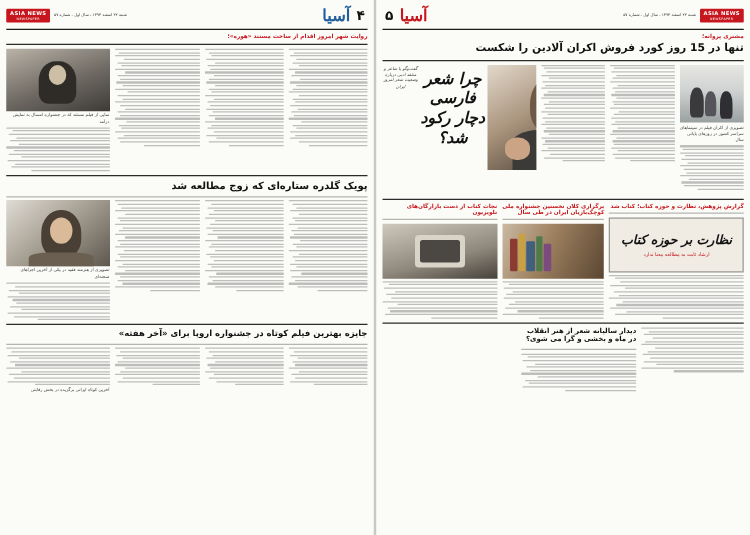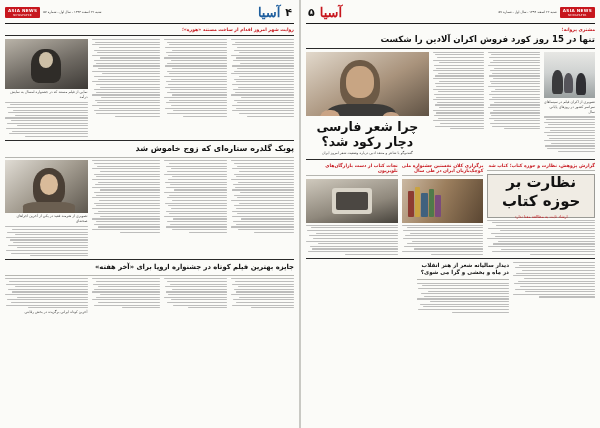--- a/index.html
+++ b/index.html
@@ -194,42 +194,42 @@
           <div class="fakeline" style="width:100%"></div>
             <div class="fakeline" style="width:93%"></div>
           <div class="fakeline" style="width:97%"></div>
             <div class="fakeline" style="width:90%"></div>
           <div class="fakeline" style="width:99%"></div>
             <div class="fakeline" style="width:86%"></div>
           <div class="fakeline" style="width:95%"></div>
             <div class="fakeline" style="width:66%"></div>
         </div>
 
-        <div style="width:124px;display:flex;flex-direction:column;">
+        <div style="width:124px;display:flex;flex-direction:row;font-style:italic;">
           <div class="photo port" style="height:84px;width:100%;">
             <div class="ph-fig" style="left:34px;top:8px;width:40px;height:48px;background:#6d5a46;border-radius:48% 48% 42% 42%;"></div>
             <div class="ph-fig" style="left:40px;top:14px;width:28px;height:32px;background:#c8a583;border-radius:46% 46% 44% 44%;"></div>
             <div class="ph-fig" style="left:20px;top:52px;width:70px;height:34px;background:#3b3a38;border-radius:30% 30% 0 0;"></div>
             <div class="ph-fig" style="left:14px;top:58px;width:20px;height:18px;background:#caa485;border-radius:45%;"></div>
             <div class="ph-fig" style="left:76px;top:60px;width:18px;height:16px;background:#c3a084;border-radius:45%;"></div>
           </div>
           <h1 class="head redhead" style="font-size:12.5px;text-align:center;margin-top:3px;">چرا شعر فارسی دچار رکود شد؟</h1>
           <div class="cap" style="text-align:center;">گفت‌وگو با شاعر و منتقد ادبی درباره وضعیت شعر امروز ایران</div>
         </div>
       </div>
     </div>
 
     <div class="hr"></div>
 
     <div style="display:flex;gap:4px;">
       <div style="width:108px;">
         <div class="kicker">گزارش پژوهش، نظارت و حوزه کتاب؛ کتاب شد</div>
         <div class="hr-thin"></div>
         <div class="boxed tint" style="height:38px;display:flex;flex-direction:column;justify-content:center;align-items:center;">
-          <div class="mini-title" style="font-size:15px;text-align:center;">نظارت بر حوزه کتاب</div>
+          <div class="mini-title" style="font-size:10px;text-align:center;font-style:italic;">نظارت بر حوزه کتاب</div>
           <div style="font-size:4px;color:#c7161d;margin-top:2px;text-align:center;">ارشاد ثابت به مطالعه معنا ندارد</div>
         </div>
         <div class="col" style="margin-top:2px;">
           <div class="fakeline" style="width:100%"></div>
             <div class="fakeline" style="width:96%"></div>
           <div class="fakeline" style="width:92%"></div>
             <div class="fakeline" style="width:99%"></div>
           <div class="fakeline" style="width:88%"></div>
             <div class="fakeline" style="width:97%"></div>
           <div class="fakeline" style="width:93%"></div>
@@ -475,21 +475,21 @@
             <div class="fakeline" style="width:95%"></div>
               <div class="fakeline" style="width:76%"></div>
           </div>
         </div>
       </div>
     </div>
 
     <div class="hr"></div>
 
     <div>
-      <h2 class="head" style="font-size:8px;">پویک گلدره ستاره‌ای که زوج خاموش شد</h2>
+      <h2 class="head" style="font-size:8px;">پویک گلدره ستاره‌ای که زوج مطالعه شد</h2>
       <div class="hr-thin"></div>
       <div class="colwrap" style="height:96px;">
         <div class="col" style="width:64px;">
           <div class="fakeline" style="width:100%"></div>
             <div class="fakeline" style="width:95%"></div>
           <div class="fakeline" style="width:90%"></div>
             <div class="fakeline" style="width:99%"></div>
           <div class="fakeline" style="width:87%"></div>
             <div class="fakeline" style="width:96%"></div>
           <div class="fakeline" style="width:93%"></div>

